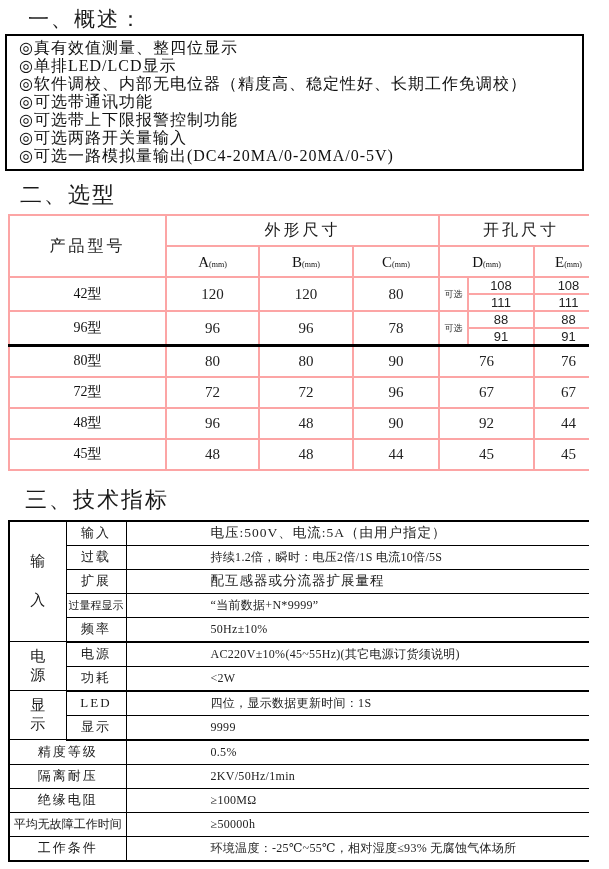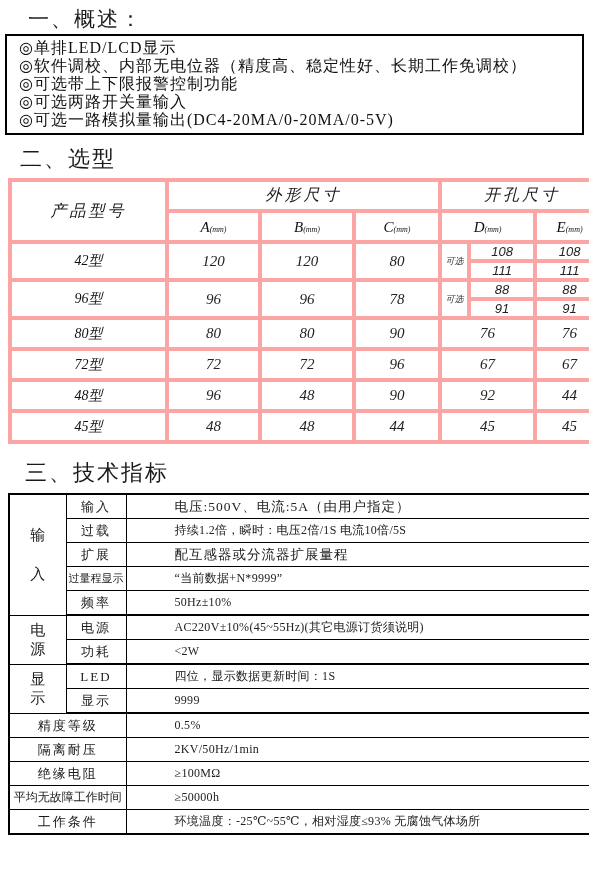--- a/index.html
+++ b/index.html
@@ -23,22 +23,22 @@
   .ov-box {
     margin:0 5px 0 5px; border:2px solid #000;
     padding:3px 4px 4px 12px;
   }
   .ov-item { font-size:16px; line-height:18px; letter-spacing:1px; white-space:nowrap; }
 
   
   table { border-collapse:collapse; table-layout:fixed; }
   .sel-table { width:594px; margin-left:8px; border:2px solid #000; }
   .sel-table th, .sel-table td {
-    border:4px solid #fca5a5; text-align:center; vertical-align:middle;
-    padding:0; font-weight:normal; overflow:hidden;font-style:italic;
+    border:2px solid #fca5a5; text-align:center; vertical-align:middle;
+    padding:0; font-weight:normal; overflow:hidden;
   }
   .sel-table .hrow1 { height:31px; }
   .sel-table .hrow2 { height:31px; }
   .sel-table .hd { font-size:16px; letter-spacing:3px; color:#1a1a1a; }
   .sel-table .letter { font-size:15px; }
   .sel-table .unit { font-size:8px; }
   .sel-table .row-full { height:31px;margin-top:20px; }
   .sel-table .row-sub { height:15px; }
   .sel-table .model { font-size:14px; }
   .sel-table .num { font-size:15px; color:#222; }
@@ -62,35 +62,37 @@
   }
   .vgroup span { display:block; line-height:1; }
   .vg-tall span + span { margin-top:24px; }
   .vg-short span + span { margin-top:4px; }
   .spec-table .lbl {
     text-align:center; font-size:13px; letter-spacing:2px; white-space:nowrap;
   }
   .spec-table .lbl-sm { font-size:11px; letter-spacing:0; }
   .spec-table .lbl-md { font-size:12px; letter-spacing:0; }
   .spec-table .val {
-    text-align:left; padding-left:48px; font-size:12px; letter-spacing:0.3px;
+    text-align:left; padding-left:84px; font-size:12px; letter-spacing:0.3px;
     white-space:nowrap; color:#222;
   }
   .spec-table .v-lg { font-size:13.5px; letter-spacing:1px; }
   .spec-table .gend td { border-bottom:2px solid #000; }
 </style>
 </head>
 <body>
 
 <div class="page">
 
   <h1 id="ov-h" class="h-main">一、概述：</h1>
   <div class="ov-box">
+    <div class="ov-item">◎真有效值测量、整四位显示</div>
     <div class="ov-item">◎单排LED/LCD显示</div>
     <div class="ov-item">◎软件调校、内部无电位器（精度高、稳定性好、长期工作免调校）</div>
+    <div class="ov-item">◎可选带通讯功能</div>
     <div class="ov-item">◎可选带上下限报警控制功能</div>
     <div class="ov-item">◎可选两路开关量输入</div>
     <div class="ov-item">◎可选一路模拟量输出(DC4-20MA/0-20MA/0-5V)</div>
   </div>
 
   <h2 id="sel-h" class="h-main">二、选型</h2>
   <table class="sel-table">
     <colgroup>
       <col style="width:157px">
         <col style="width:93px">

